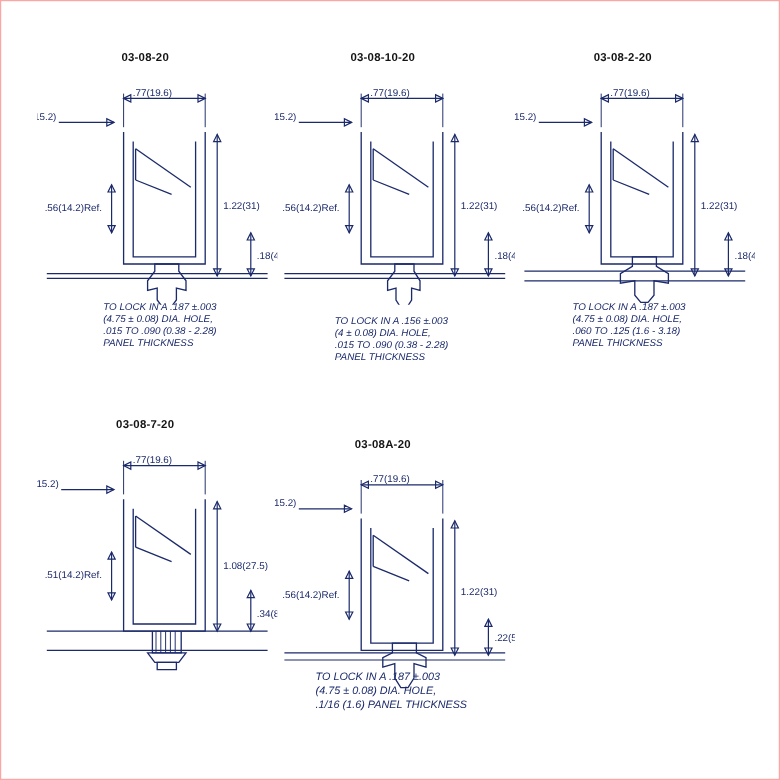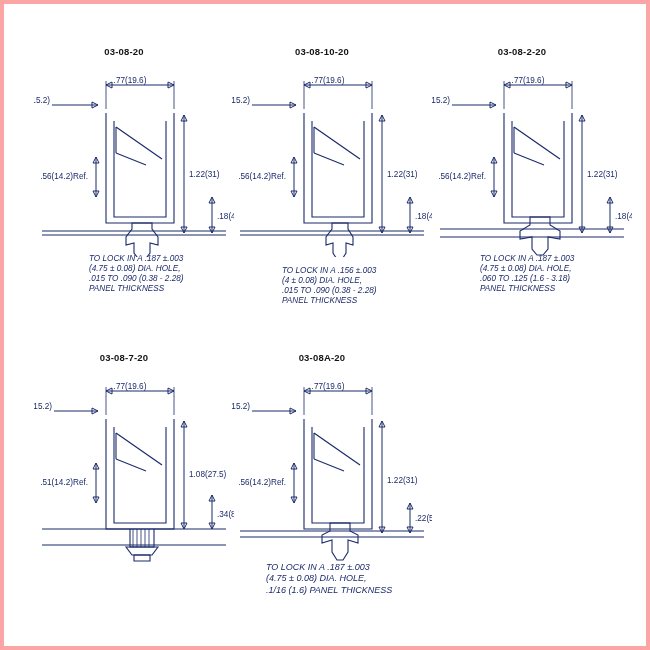--- a/index.html
+++ b/index.html
@@ -7,21 +7,21 @@
     width:650px;height:650px;
     background:#ffffff;
     font-family:"Liberation Sans", sans-serif;
     color:#1b2a6b;
     overflow:hidden;
   }
   .sheet{
     position:relative;
     width:650px;height:650px;
     box-sizing:border-box;
-    border:4px solid #fca5a5;
+    border:1px solid #fca5a5;
     background:#fff;
   }
   .cell{position:absolute;}
   .title{
     font-size:9.5px;font-weight:bold;color:#141414;
     text-align:center;letter-spacing:.2px;
     white-space:nowrap;
   }
   svg{display:block;}
   .note{
@@ -198,21 +198,21 @@
       <path class="part" d="M100 192 h16 v6 h-16 z"></path>
       <text class="lbl" x="96" y="26" text-anchor="middle">.77(19.6)</text>
       <text class="lbl" x="18" y="46" text-anchor="end">.60(15.2)</text>
       <text class="lbl" x="54" y="122" text-anchor="end">.51(14.2)Ref.</text>
       <text class="lbl" x="155" y="114">1.08(27.5)</text>
       <text class="lbl" x="183" y="154">.34(8.6)</text>
     </svg>
   </div>
 
   <div class="cell" style="left:228px;top:348px;">
-    <div class="title" style="width:180px;">03-08A-20</div>
+    <div class="title" style="width:180px;margin-top:16px;">03-08A-20</div>
     <svg width="200" height="200" viewBox="0 0 200 200">
       <line class="ln" x1="72" y1="28" x2="140" y2="28"></line>
       <path class="ln" d="M72 28 l6 -3 v6 z" fill="#1b2a6b"></path>
       <path class="ln" d="M140 28 l-6 -3 v6 z" fill="#1b2a6b"></path>
       <line class="thin" x1="72" y1="24" x2="72" y2="52"></line>
       <line class="thin" x1="140" y1="24" x2="140" y2="52"></line>
       <line class="ln" x1="20" y1="48" x2="64" y2="48"></line>
       <path class="ln" d="M64 48 l-6 -3 v6 z" fill="#1b2a6b"></path>
       <line class="ln" x1="62" y1="100" x2="62" y2="140"></line>
       <path class="ln" d="M62 100 l-3 6 h6 z" fill="#1b2a6b"></path>

